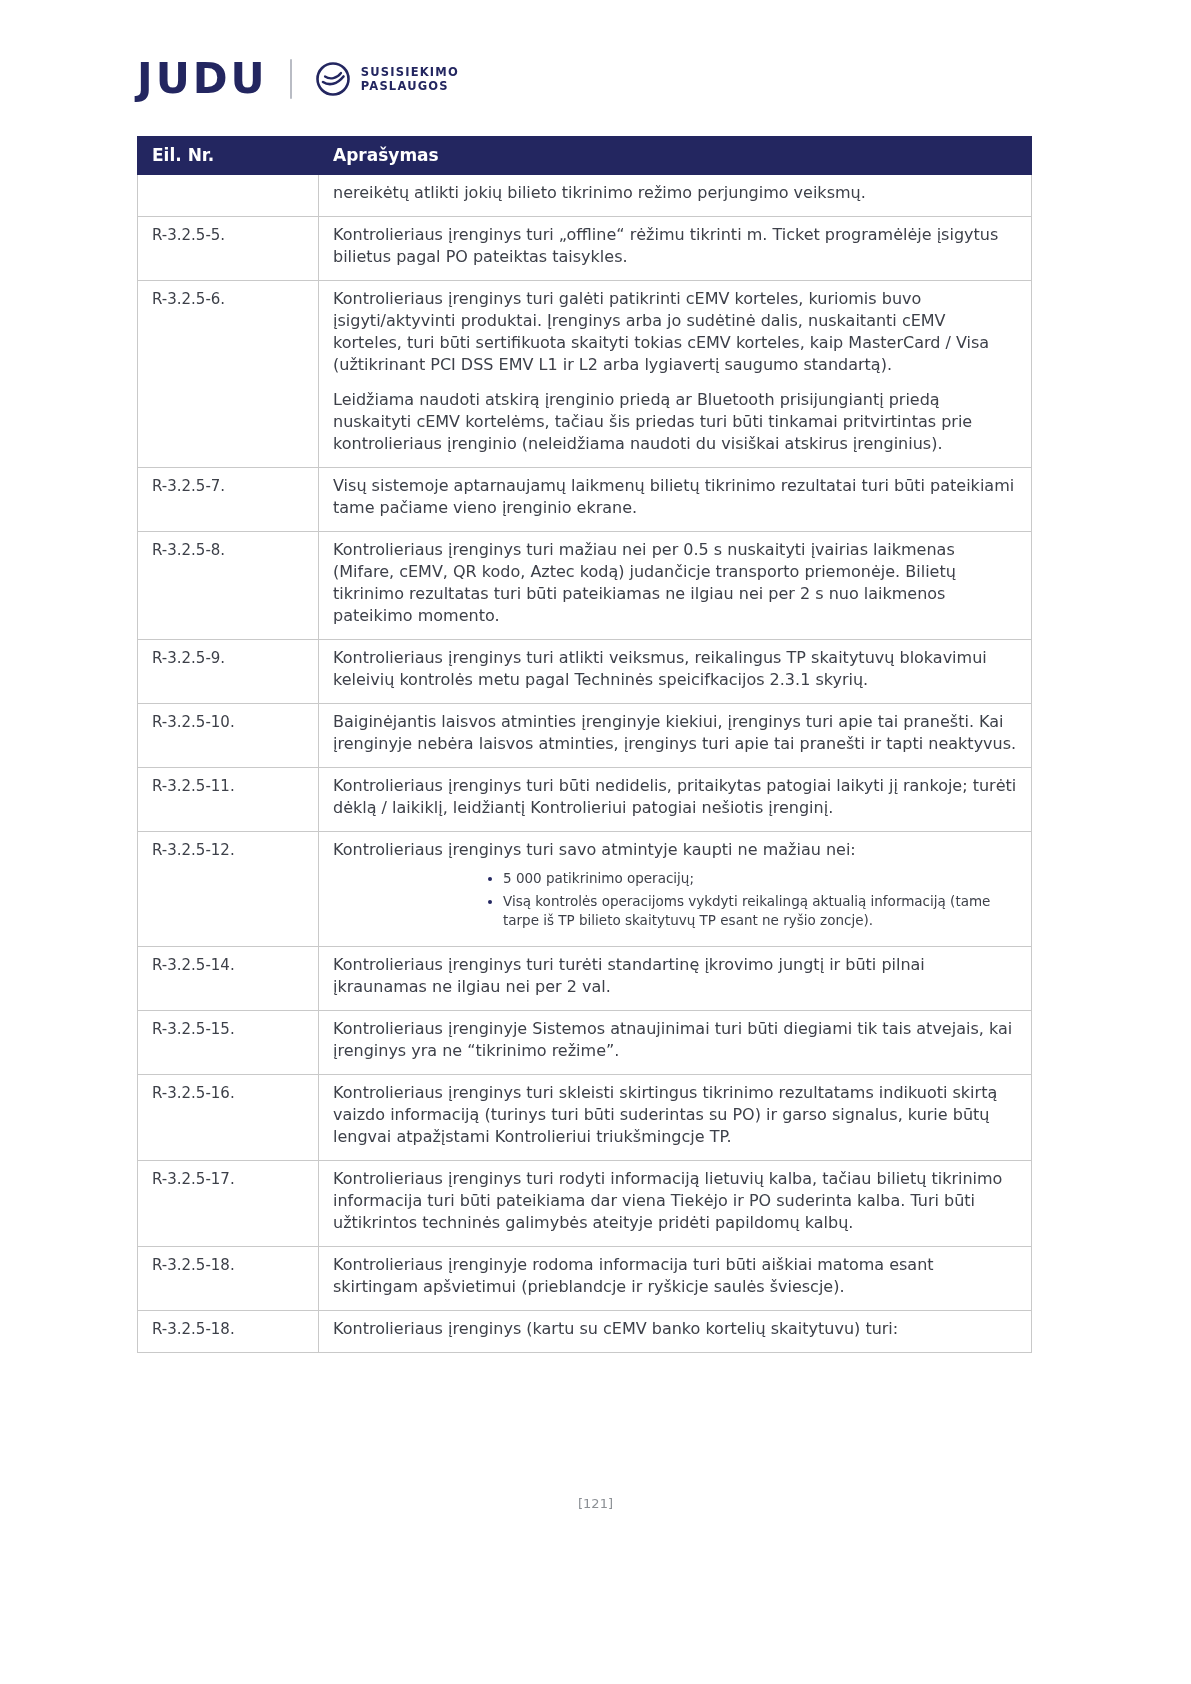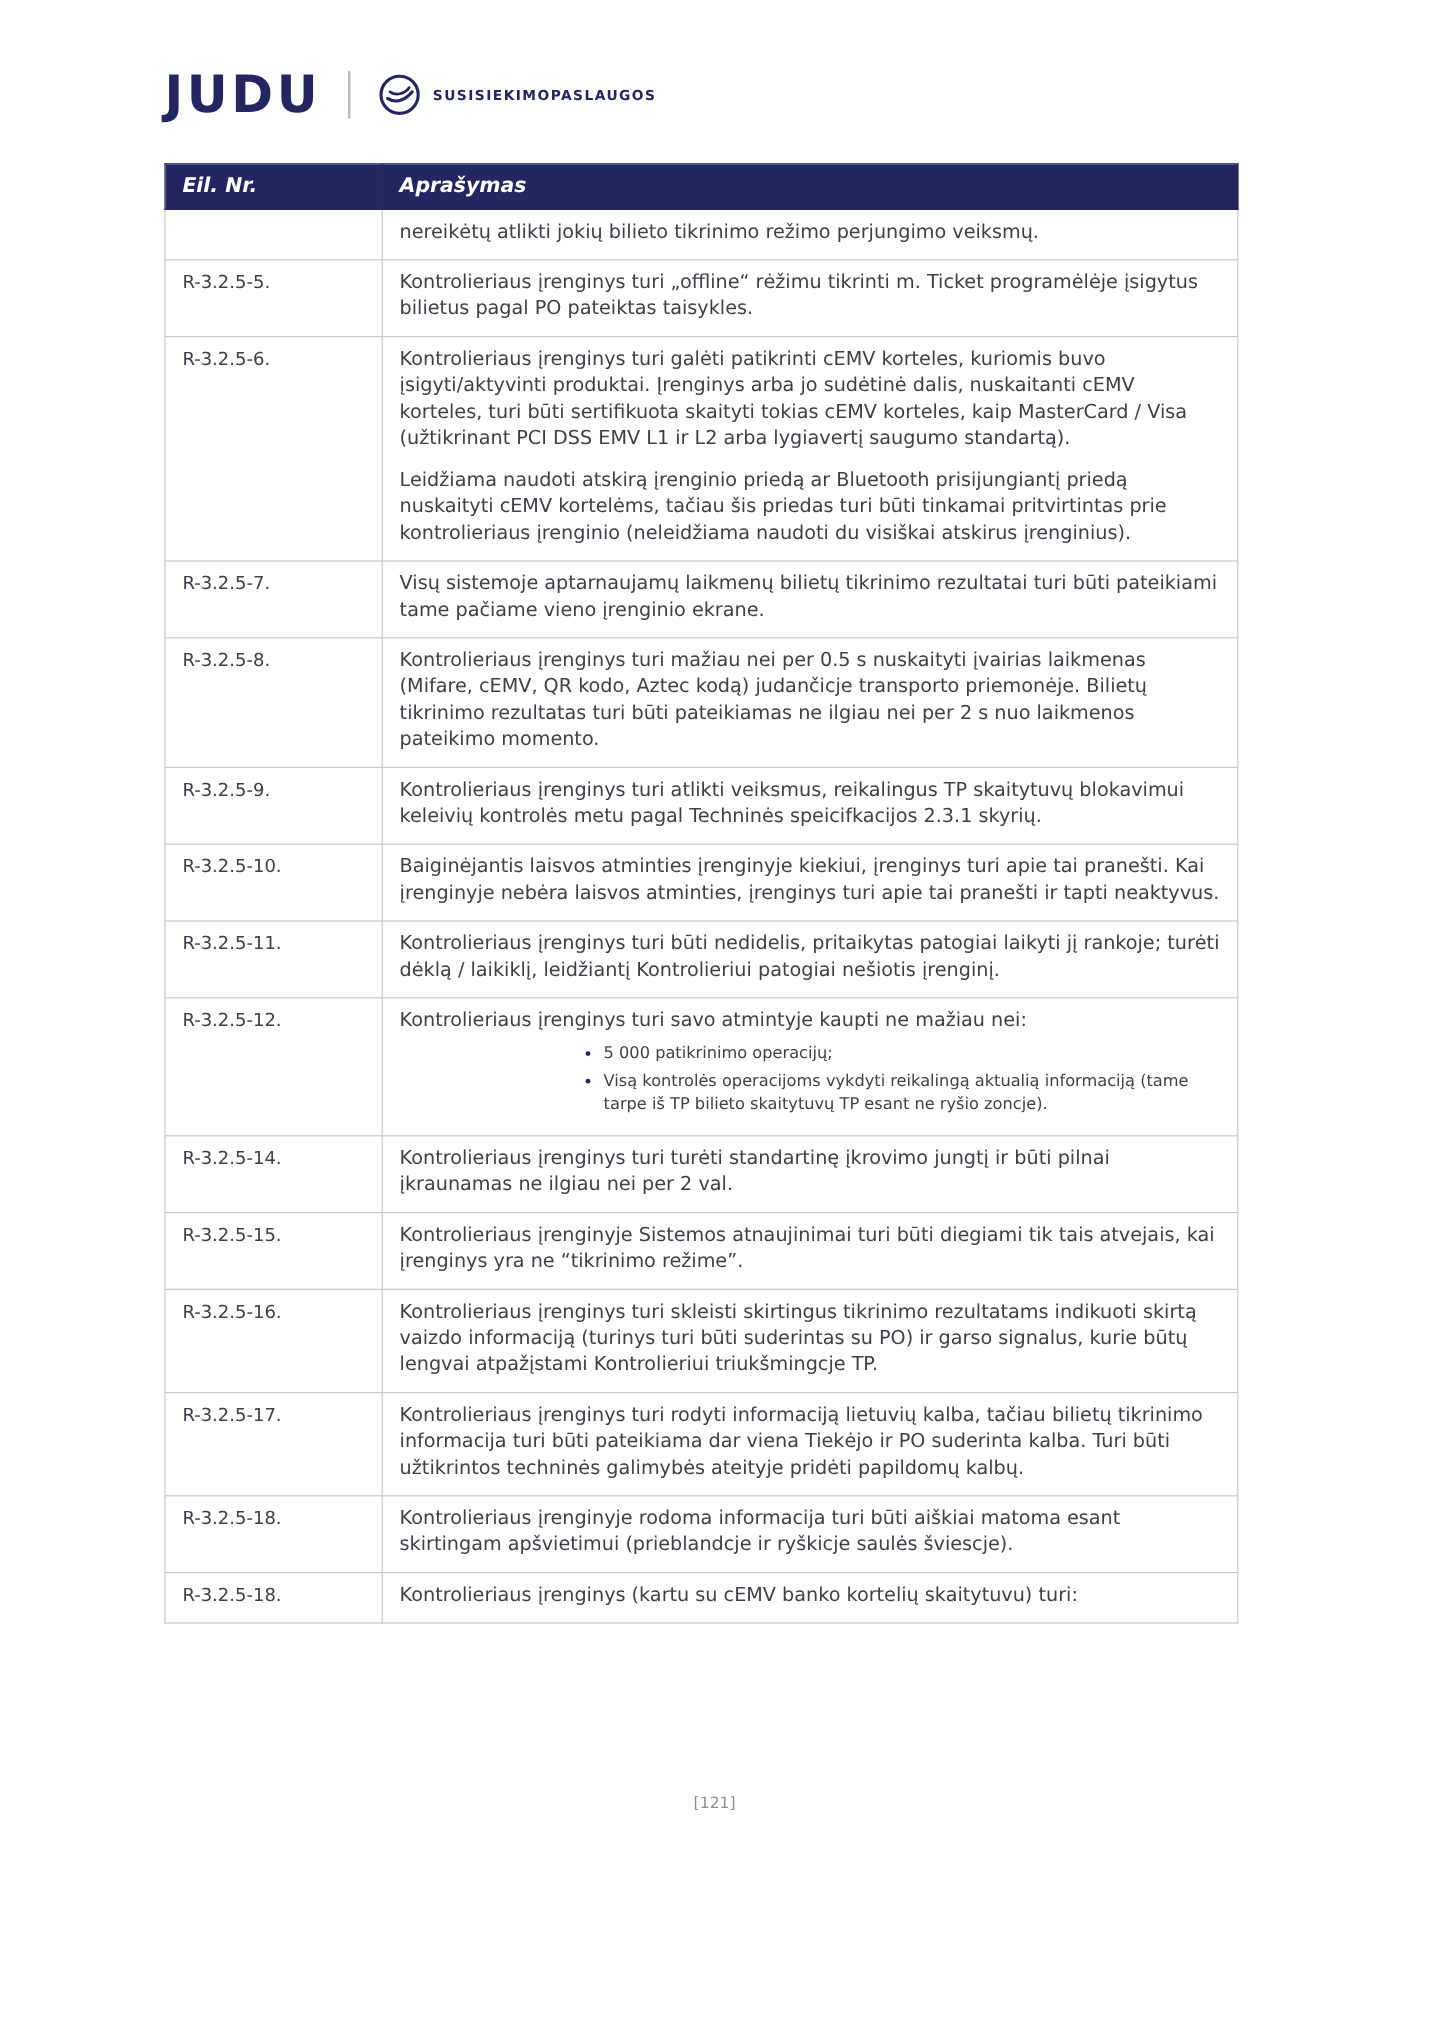--- a/index.html
+++ b/index.html
@@ -24,37 +24,36 @@
   }
   .judu-logo{
     font-size:42px;font-weight:bold;color:var(--header-bg);
     letter-spacing:3px;line-height:1;transform:scaleY(1.02);
   }
   .logo-divider{
     width:2px;height:40px;background:#b9bcc4;border-radius:1px;
   }
   .sp-logo{display:flex;align-items:center;gap:9px;}
   .sp-icon svg{display:block;}
-  .sp-text{display:flex;flex-direction:row;justify-content:center;}
+  .sp-text{display:flex;flex-direction:column;justify-content:center;}
   .sp-text span{
     font-size:11.5px;font-weight:bold;color:var(--header-bg);
     letter-spacing:1.2px;line-height:14px;
   }
 
   
   .req-table{
     position:absolute;top:136px;left:137px;
     width:895px;border-collapse:collapse;table-layout:fixed;
   }
   .req-table th{
     background:var(--header-bg);color:#ffffff;
     font-size:17px;font-weight:bold;text-align:left;
     padding:7px 14px 8px;line-height:22px;
     border:1px solid var(--header-bg);
-    font-style:italic;
   }
   .req-table th.col-id{width:152px;}
   .req-table td{
     border:1px solid var(--border);
     vertical-align:top;
     padding:7px 14px 12px;
     font-size:16px;line-height:22px;
     color:var(--body-text);
   }
   .req-table td.col-id{

